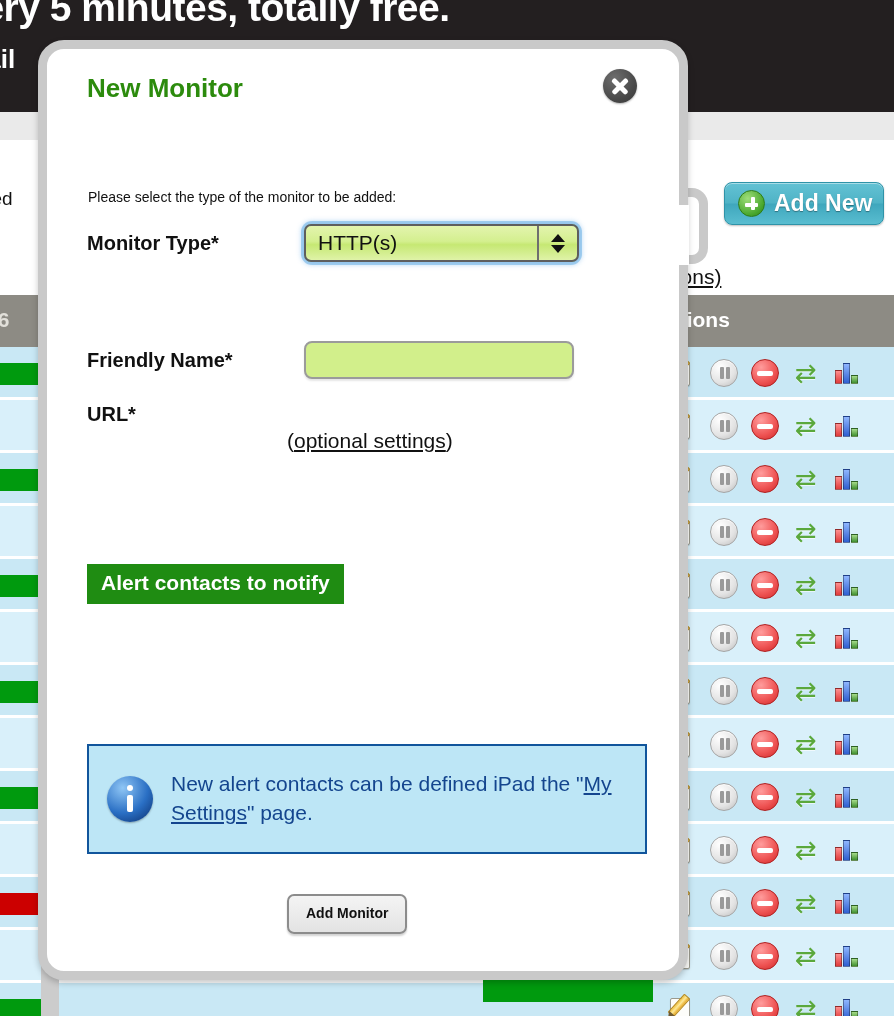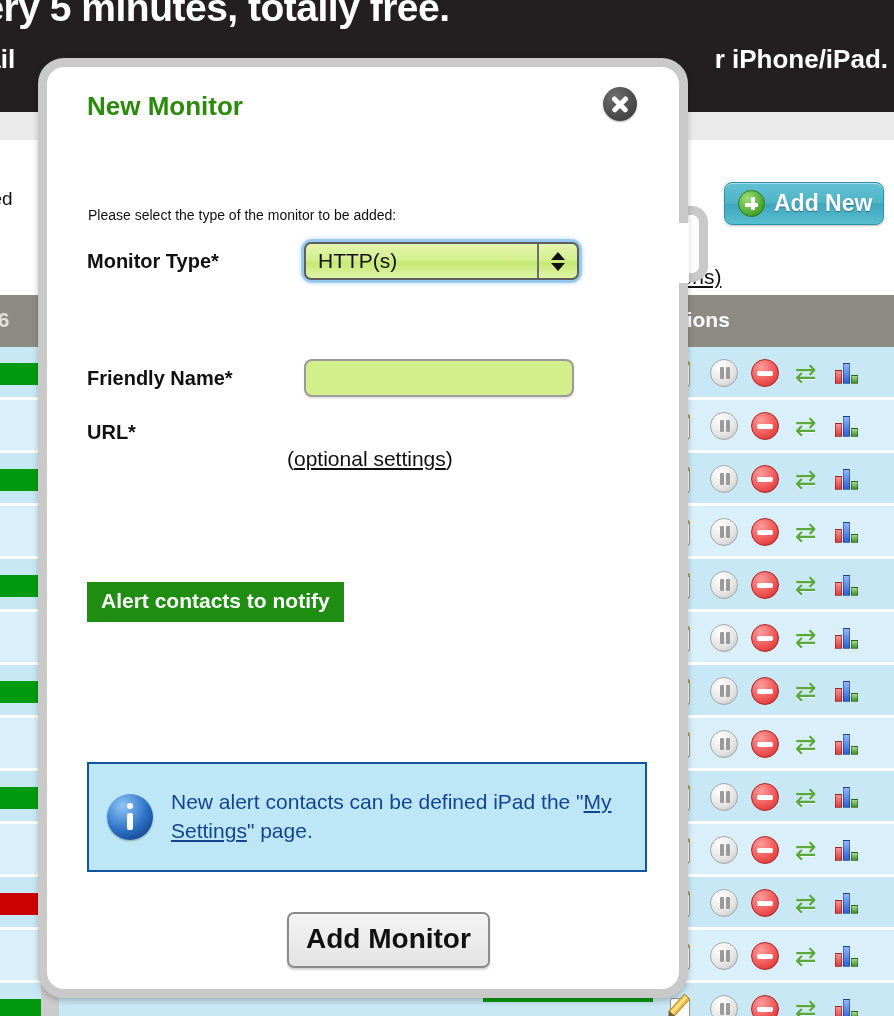--- a/index.html
+++ b/index.html
@@ -167,21 +167,21 @@
   
   .ic-stats .sb { position: absolute; bottom: 4px; width: 7px; border: 1px solid rgba(0,0,0,.35); }
   .ic-stats .sb1 { left: 3px;  height: 14px; background: linear-gradient(to bottom,#ff8e8e,#e03b3b); }
   .ic-stats .sb2 { left: 11px; height: 21px; background: linear-gradient(to bottom,#8fb6ff,#2f5fd0); }
   .ic-stats .sb3 { left: 19px; height: 9px;  background: linear-gradient(to bottom,#a6dd8a,#3f8f2f); }
 
   
   .wide-bar { position: absolute; height: 22px; background: #009a0e; }
 
   
-  .modal-wrap { position: absolute; left: 38px; top: 58px; }
+  .modal-wrap { position: absolute; left: 38px; top: 40px; }
 
   .modal {
     position: relative; width: 650px; height: 940px;
     background: #ffffff;
     border: 9px solid #c9c9c9;
     border-radius: 26px;
     box-shadow: 0 3px 6px rgba(0,0,0,.22);
   }
   
   .tail {
@@ -327,37 +327,36 @@
     width: 6px; height: 17px; border-radius: 2px; background: #ffffff;
   }
   .info-text { font-size: 21px; color: #14458e; line-height: 1.38; }
   .info-text a { color: #14458e; text-decoration: underline; }
 
   .add-monitor-btn {
     position: absolute; left: 240px; top: 845px;
     padding: 9px 17px 11px 17px;
     background: linear-gradient(to bottom,#f4f4f4,#e3e3e3);
     border: 2px solid #8c8c8c; border-radius: 7px;
-    font-size: 28px; font-weight: bold; color: #111;
+    font-size: 14px; font-weight: bold; color: #111;
     box-shadow: 0 2px 2px rgba(0,0,0,.18);
     font-family: "Liberation Sans", sans-serif;
     cursor: pointer;
   }
 </style>
 </head>
 <body>
 
 <div id="page">
 
   <div class="bg">
 
     <div class="promo-banner">
       <div class="promo-line1">every 5 minutes, totally free.</div>
       <div class="promo-line2">e-mail</div>
-      <div class="promo-line2" style="left:auto; right:6px;">r iPhone/iPad.</div>
     </div>
 
     <div class="page-gap"></div>
     <div class="content-white"></div>
 
     <div class="crumb-text">xed</div>
 
     <div class="add-new-btn">
       <span class="plus-circle"></span>
       <span class="label">Add New</span>

